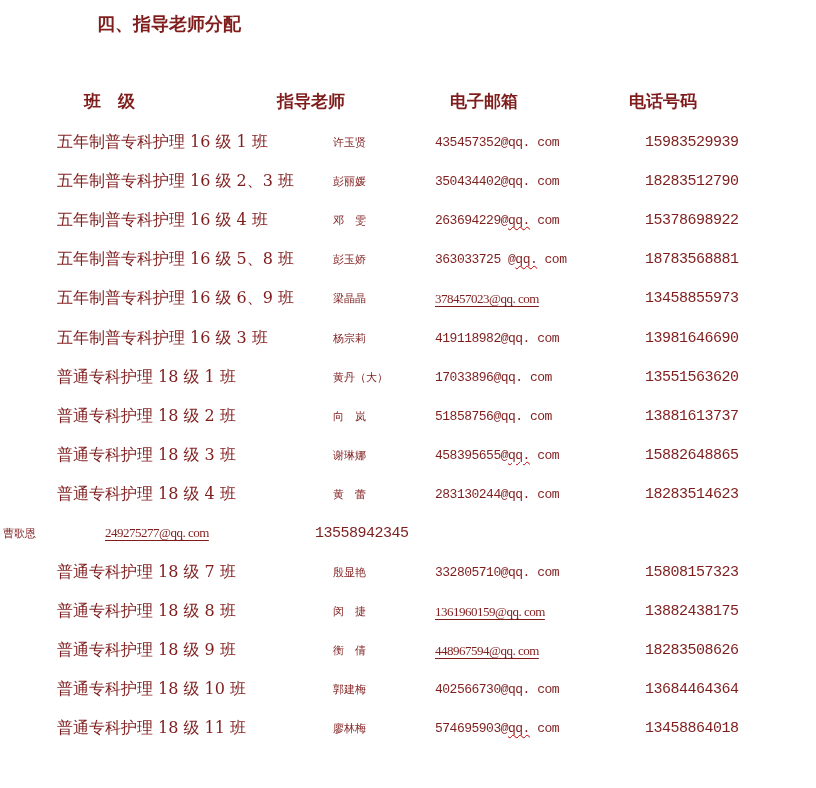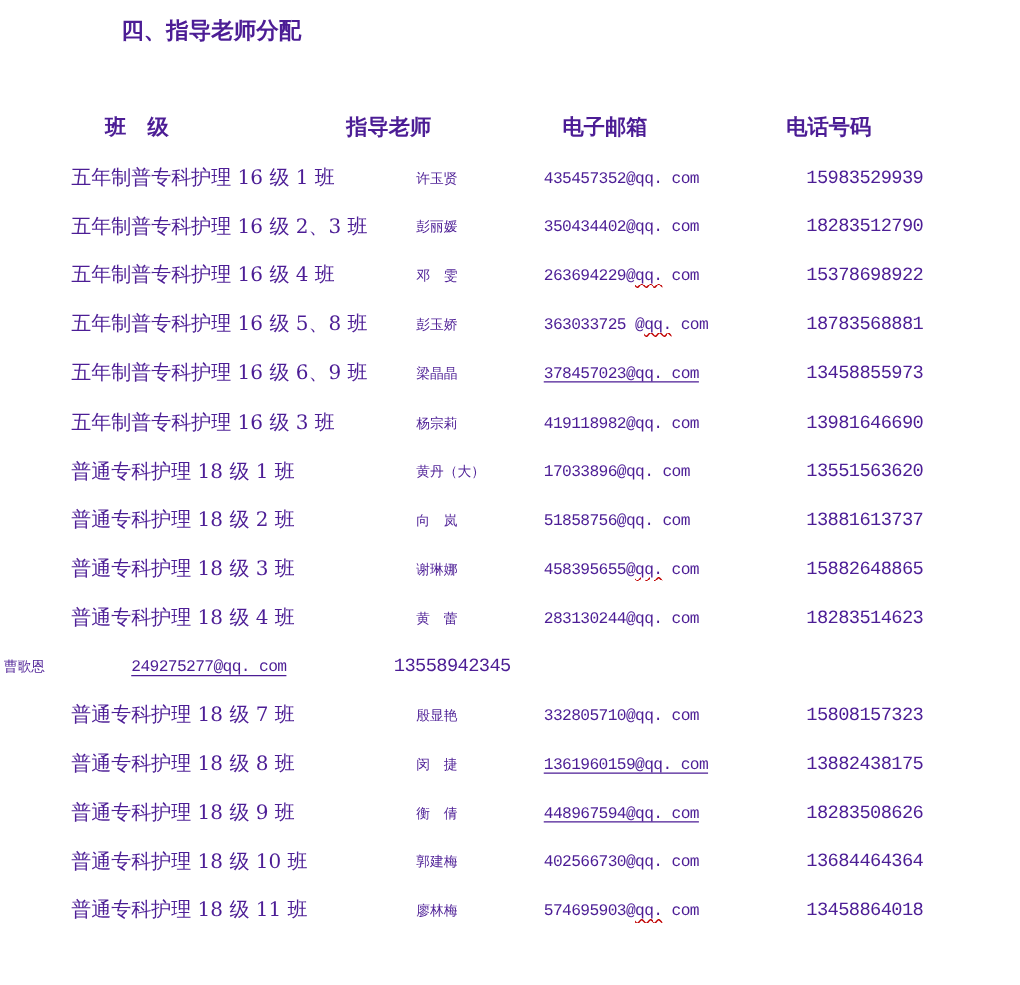--- a/index.html
+++ b/index.html
@@ -2,21 +2,21 @@
 <html><head>
 <meta charset="utf-8">
 <style>
   * { margin: 0; padding: 0; box-sizing: border-box; }
   html, body { background: #ffffff; }
   .page {
     position: relative;
     width: 816px;
     height: 788px;
     background: #ffffff;
-    color: #4c1d95;
+    color: #7f1d1d;
     font-family: "DejaVu Serif", "Liberation Serif", serif;
     overflow: hidden;
   }
   .title {
     position: absolute;
     left: 97px;
     top: 12px;
     font-size: 18px;
     font-weight: bold;
     white-space: nowrap;
@@ -64,21 +64,21 @@
     font-size: 13px;
     letter-spacing: -0.5px;
   }
   .c-phone {
     flex: 0 0 221px;
     padding-left: 50px;
     font-family: "Liberation Mono", "DejaVu Sans Mono", monospace;
     font-size: 15px;
     letter-spacing: -0.5px;
   }
-  .ul { text-decoration: underline; text-underline-offset: 3px; text-decoration-thickness: 1px; }
+  .ul { text-decoration: underline; text-underline-offset: 3px; text-decoration-thickness: 1px; font-family: Liberation Serif, serif; }
   .sq {
     text-decoration-line: underline;
     text-decoration-style: wavy;
     text-decoration-color: #c00000;
     text-decoration-thickness: 1px;
     text-underline-offset: 2px;
   }
 </style>
 </head>
 <body>

